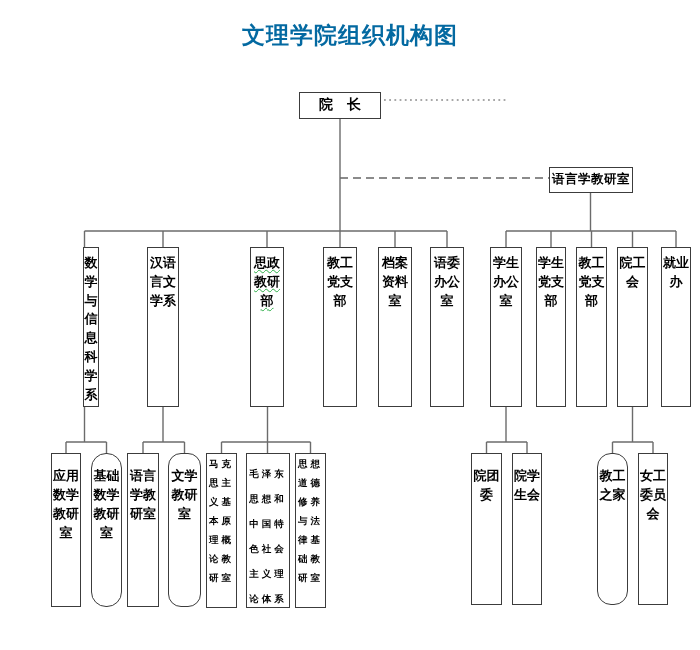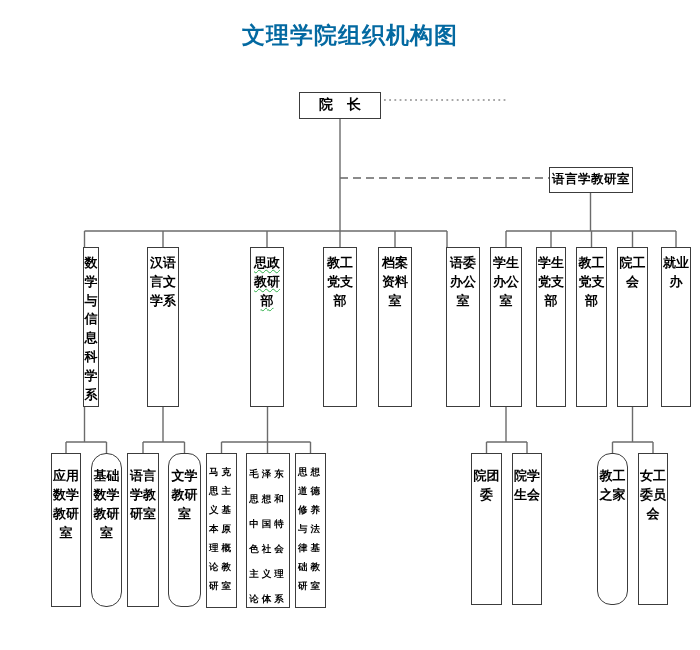--- a/index.html
+++ b/index.html
@@ -49,21 +49,20 @@
   .v3 {
     font-size: 13px;
     line-height: 19px;
     padding-top: 12px;
   }
   
   .s2 {
     font-size: 9.5px;
     line-height: 19px;
     letter-spacing: 3px;
-    padding-top: 8px;
   }
   .s3 {
     font-size: 9.5px;
     line-height: 25px;
     letter-spacing: 3px;
     padding-top: 7px;
   }
   
   .squiggle {
     text-decoration: underline;
@@ -136,21 +135,21 @@
   </svg>
 
   <div class="node h" style="left:299px;top:92px;width:82px;height:27px;">院　长</div>
   <div class="node h small" style="left:549px;top:167px;width:84px;height:26px;">语言学教研室</div>
 
   <div class="node v" style="left:83px;top:247px;width:16px;height:160px;">数学与信息科学系</div>
   <div class="node v squiggle" style="left:250px;top:247px;width:34px;height:160px;">思政教研部</div>
   <div class="node v" style="left:147px;top:247px;width:32px;height:160px;">汉语言文学系</div>
   <div class="node v" style="left:323px;top:247px;width:34px;height:160px;">教工党支部</div>
   <div class="node v" style="left:378px;top:247px;width:34px;height:160px;">档案资料室</div>
-  <div class="node v" style="left:430px;top:247px;width:34px;height:160px;margin-left:16px;">语委办公室</div>
+  <div class="node v" style="left:430px;top:247px;width:34px;height:160px;">语委办公室</div>
 
   <div class="node v" style="left:490px;top:247px;width:32px;height:160px;">学生办公室</div>
   <div class="node v" style="left:536px;top:247px;width:30px;height:160px;">学生党支部</div>
   <div class="node v" style="left:576px;top:247px;width:31px;height:160px;">教工党支部</div>
   <div class="node v" style="left:617px;top:247px;width:31px;height:160px;">院工会</div>
   <div class="node v" style="left:661px;top:247px;width:30px;height:160px;">就业办</div>
 
   <div class="node v3" style="left:51px;top:453px;width:30px;height:154px;">应用数学教研室</div>
   <div class="node v3" style="left:91px;top:453px;width:31px;height:154px;border-radius:15px;">基础数学教研室</div>
   <div class="node v3" style="left:127px;top:453px;width:32px;height:154px;">语言学教研室</div>

